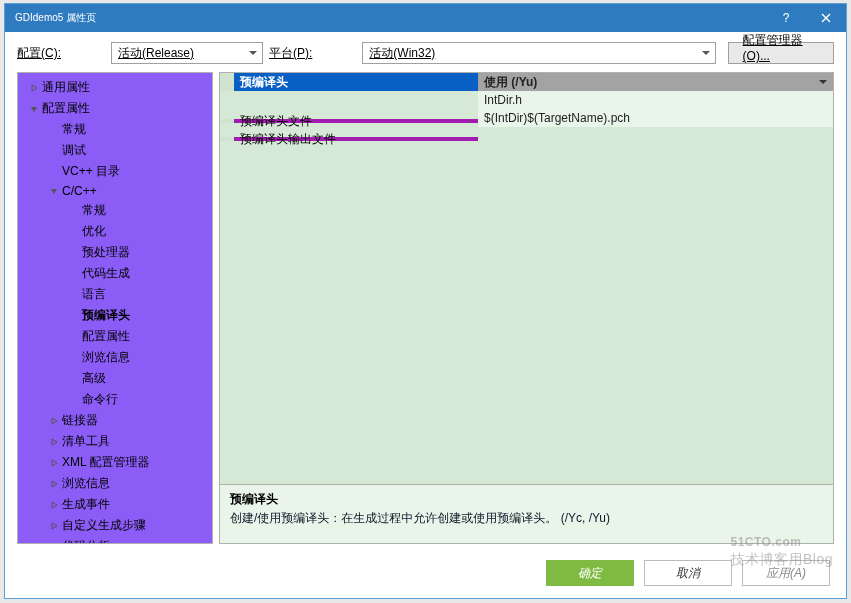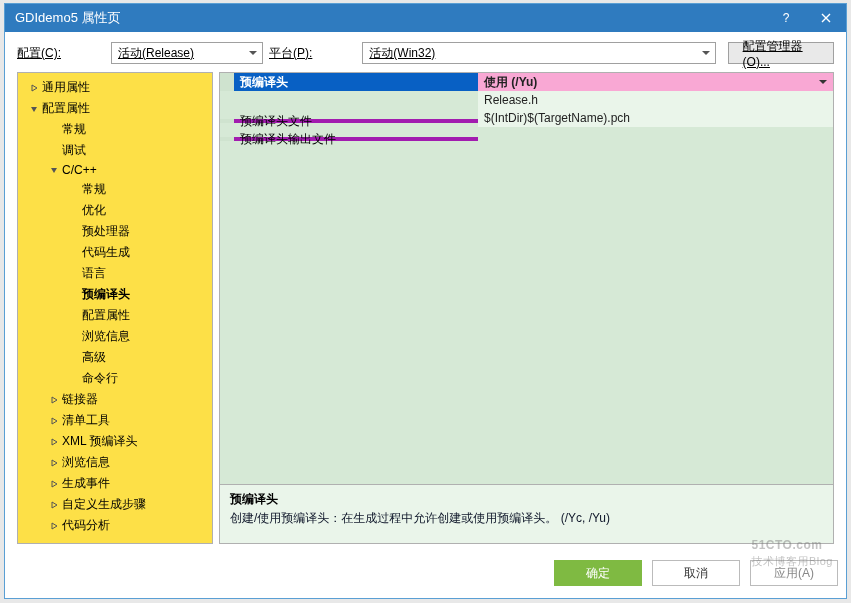--- a/index.html
+++ b/index.html
@@ -1,56 +1,56 @@
 <!DOCTYPE html>
 <html><head>
 <meta charset="utf-8">
 <style>
 * { box-sizing: border-box; margin: 0; padding: 0; font-family: "Segoe UI", "Microsoft YaHei", sans-serif; font-size: 12px; }
 body { background: #e8e8e8; width: 851px; height: 603px; overflow: hidden; }
 .dialog { width: 843px; height: 596px; margin: 3px auto; background: #fff; border: 1px solid #5a9fd4; display: flex; flex-direction: column; }
 .titlebar { background: #2f7bbf; color: #fff; display: flex; align-items: center; height: 28px; padding: 0 0 0 10px; }
-.titlebar-title { flex: 1; font-size: 13px; }
+.titlebar-title { flex: 1; font-size: 10px; }
 .titlebar-btn { width: 40px; height: 28px; display: flex; align-items: center; justify-content: center; color: #fff; cursor: pointer; }
 .toolbar { display: flex; align-items: center; padding: 10px 12px 8px; gap: 6px; border-bottom: none; text-decoration: underline; }
 .toolbar label { white-space: nowrap; }
 .combo { height: 22px; border: 1px solid #a0a0a0; background: #fff; padding: 0 18px 0 6px; position: relative; display: flex; align-items: center; cursor: pointer; margin-left: 44px; }
 .combo::after { content: ""; position: absolute; right: 5px; top: 50%; margin-top: -2px; border: 4px solid transparent; border-top-color: #555; }
 .combo.config { width: 170px; }
 .combo.platform { width: 400px; }
-.cfg-btn { height: 22px; padding: 0 14px; border: 1px solid #a0a0a0; background: #e9e9e9; cursor: pointer; display: flex; align-items: center; }
+.cfg-btn { height: 22px; padding: 0 14px; border: 1px solid #a0a0a0; background: #e9e9e9; cursor: pointer; display: flex; align-items: flex-end; }
 .body { flex: 1; display: flex; padding: 0 12px 8px; gap: 6px; min-height: 0; }
-.tree { width: 196px; border: 1px solid #b0b0b0; background: #fde047; padding: 4px 0; overflow: auto; }
+.tree { width: 196px; border: 1px solid #b0b0b0; background: #8b5cf6; padding: 4px 0; overflow: auto; }
 .tree-item { display: flex; align-items: center; padding: 2px 4px; cursor: pointer; white-space: nowrap; }
 .tree-item.selected { font-weight: bold; }
 .tw { width: 12px; height: 12px; display: inline-flex; align-items: center; justify-content: center; margin-right: 2px; }
 .tw svg { width: 8px; height: 8px; }
 .lvl0 { padding-left: 10px; }
 .lvl1 { padding-left: 30px; }
 .lvl2 { padding-left: 50px; }
 .right { flex: 1; display: flex; flex-direction: column; border: 1px solid #b0b0b0; min-width: 0; }
 .grid { flex: 1; background: #d6e9d6; overflow: auto; }
 .grid-row { display: flex; height: 18px; align-items: stretch; }
 .grid-row .c1 { width: 258px; padding: 2px 6px; display: flex; align-items: center; }
 .grid-row .c2 { flex: 1; padding: 2px 6px; display: flex; align-items: center; position: relative; }
 .grid-row.header .c1 { background: #0860c4; color: #fff; font-weight: bold; border-left: 14px solid #cfe3cf; }
-.grid-row.header .c2 { background: #f9a8d4; font-weight: bold; color: #222; }
+.grid-row.header .c2 { background: #a3a3a3; font-weight: bold; color: #222; }
 .grid-row.header .c2::after { content: ""; position: absolute; right: 6px; top: 50%; margin-top: -2px; border: 4px solid transparent; border-top-color: #333; }
 .grid-row.data .c1 { background: #a21caf; border-left: 14px solid #cfe3cf; margin-top: 28px; }
 .grid-row.data .c2 { background: #eaf5ea; color: #222; }
 .desc { border-top: 1px solid #b0b0b0; background: #eaf5ea; padding: 6px 10px 16px; min-height: 56px; }
 .desc-title { font-weight: bold; margin-bottom: 2px; }
 .desc-text { color: #0f172a; }
-.footer { display: flex; justify-content: flex-end; gap: 10px; padding: 8px 8px 12px; }
+.footer { display: flex; justify-content: flex-end; gap: 10px; padding: 8px 16px 12px; font-style: italic; }
 .btn { width: 88px; height: 26px; display: flex; align-items: center; justify-content: center; cursor: pointer; border: 1px solid transparent; }
 .btn.ok { background: #7fba42; color: #fff; }
 .btn.cancel { background: #fff; border: 1px solid #bbb; color: #333; }
 .btn.apply { background: #fff; border: 1px solid #bbb; color: #888; justify-content: center; }
 .wm { position: absolute; right: 18px; bottom: 34px; font-size: 18px; font-weight: bold; color: rgba(120,120,120,0.45); pointer-events: none; letter-spacing: 0.5px; }
-.wm small { display: block; font-size: 11px; font-weight: normal; }
+.wm small { display: block; font-size: 14px; font-weight: normal; }
 </style>
 </head>
 <body>
 
 <div class="dialog">
   <div class="titlebar">
     <span class="titlebar-title">GDIdemo5 属性页</span>
     <div class="titlebar-btn">?</div>
     <div class="titlebar-btn close">
       <svg width="10" height="10" viewBox="0 0 10 10">
@@ -94,20 +94,24 @@
         </div>
         <div class="tree-item lvl1">
           <span class="tw"></span>
           <span>常规</span>
         </div>
         <div class="tree-item lvl1">
           <span class="tw"></span>
           <span>调试</span>
         </div>
         <div class="tree-item lvl1">
+          <span class="tw"></span>
+          <span>VC++ 目录</span>
+        </div>
+        <div class="tree-item lvl1">
           <span class="tw">
             <svg viewBox="0 0 8 8">
               <path d="M1 2 L7 2 L4 7 Z" fill="#555"></path>
             </svg>
           </span>
           <span>C/C++</span>
         </div>
         <div class="tree-item lvl2">
           <span class="tw"></span>
           <span>常规</span>
@@ -163,21 +167,21 @@
             </svg>
           </span>
           <span>清单工具</span>
         </div>
         <div class="tree-item lvl1">
           <span class="tw">
             <svg viewBox="0 0 8 8">
               <path d="M2 1 L7 4 L2 7 Z" fill="none" stroke="#555" stroke-width="1"></path>
             </svg>
           </span>
-          <span>XML 预编译头</span>
+          <span>XML 配置管理器</span>
         </div>
         <div class="tree-item lvl1">
           <span class="tw">
             <svg viewBox="0 0 8 8">
               <path d="M2 1 L7 4 L2 7 Z" fill="none" stroke="#555" stroke-width="1"></path>
             </svg>
           </span>
           <span>浏览信息</span>
         </div>
         <div class="tree-item lvl1">
@@ -207,21 +211,21 @@
       </div>
     <div class="right">
       <div class="grid">
         <div class="grid-row header">
           <div class="c1">预编译头</div>
           <div class="c2">使用 (/Yu)</div>
         </div>
         <div id="grid-rows">
             <div class="grid-row data">
               <div class="c1">预编译头文件</div>
-              <div class="c2">Release.h</div>
+              <div class="c2">IntDir.h</div>
             </div>
             <div class="grid-row data">
               <div class="c1">预编译头输出文件</div>
               <div class="c2">$(IntDir)$(TargetName).pch</div>
             </div>
           </div>
       </div>
       <div class="desc">
         <div class="desc-title">预编译头</div>
         <div class="desc-text">创建/使用预编译头：在生成过程中允许创建或使用预编译头。     (/Yc, /Yu)</div>

